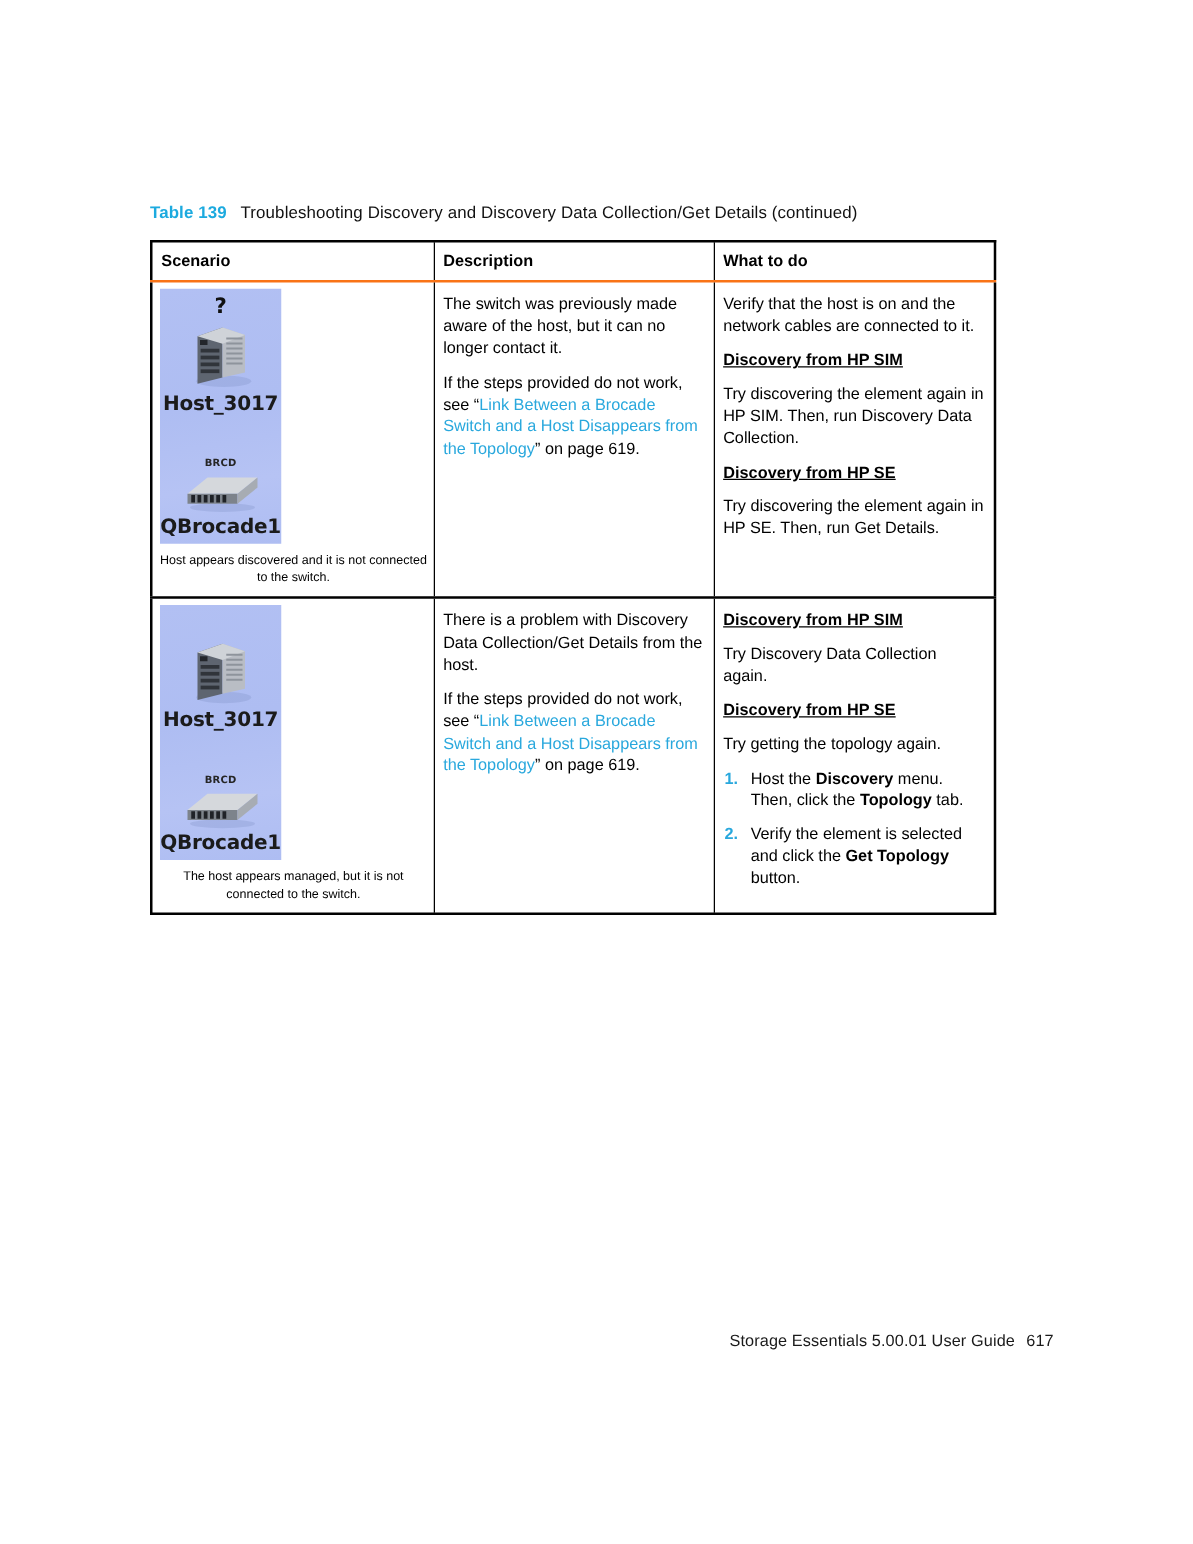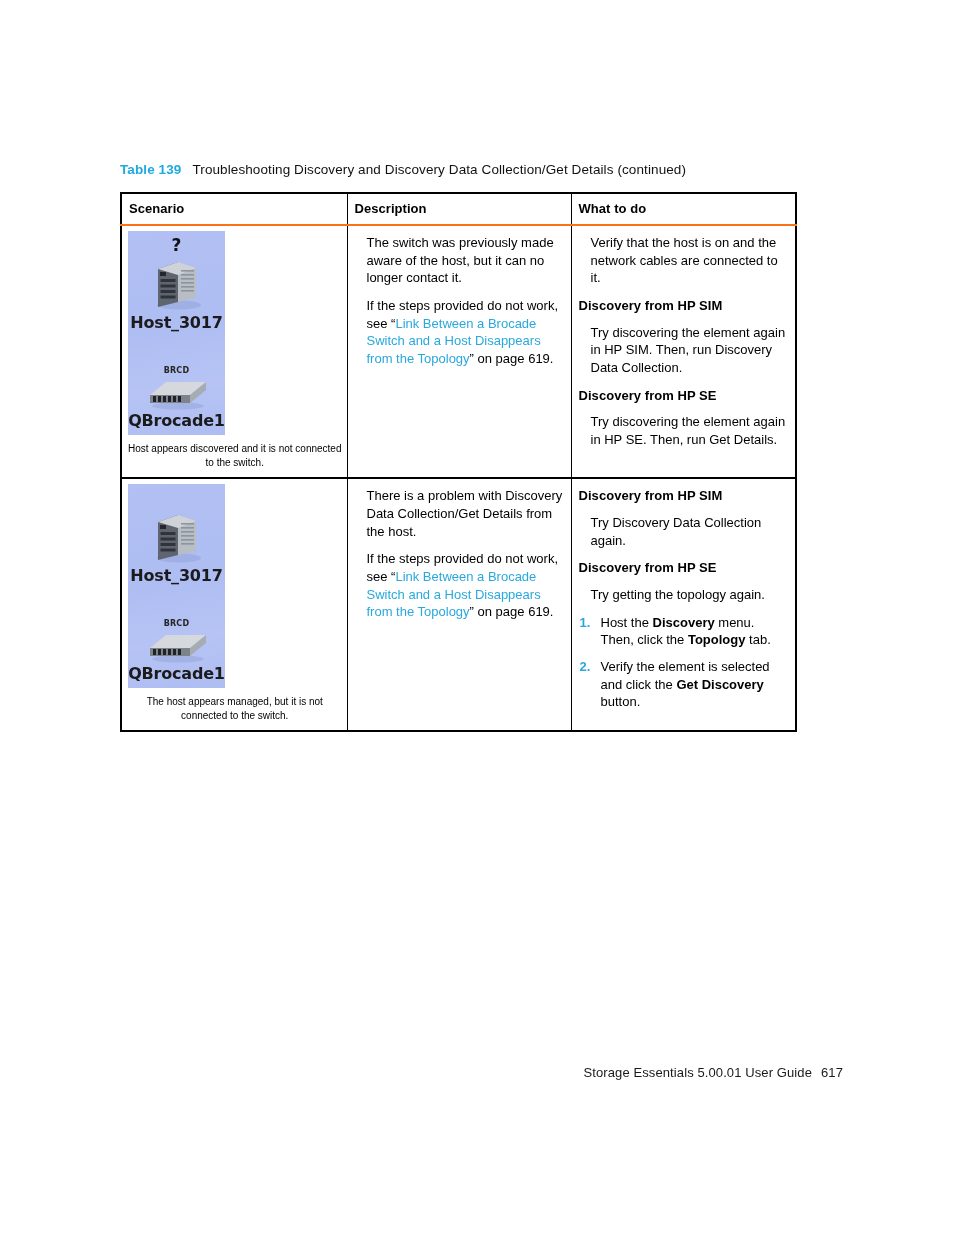--- a/index.html
+++ b/index.html
@@ -67,27 +67,28 @@
   }
   .doc-table tbody td {
     padding: 8px 8px 10px 7px;
     font-size: 13px;
     line-height: 1.36;
   }
   .doc-table td.cell-scenario { padding: 5px 5px 8px 6px; }
 
   
   p.para {
-    margin: 0 0 10px 12px;
+    margin: 0 0 10px 0;
   }
   p.para:last-child { margin-bottom: 0; }
   p.head {
     margin: 0 0 9px 0;
     font-weight: bold;
     letter-spacing: 0.05px;
+    text-decoration: underline;
   }
   .link { color: #29A8DD; }
   .bold { font-weight: bold; }
 
   
   ol.steps {
     margin: 0;
     padding: 0;
     list-style: none;
     counter-reset: stepc;
@@ -321,21 +322,21 @@
         <p class="para"><span>If the steps provided do not work, see “</span><span class="link">Link Between a Brocade Switch and a Host Disappears from the Topology</span><span>” on page 619.</span></p>
       </td>
 
       <td>
         <p class="head">Discovery from HP SIM</p>
         <p class="para">Try Discovery Data Collection again.</p>
         <p class="head">Discovery from HP SE</p>
         <p class="para">Try getting the topology again.</p>
         <ol class="steps">
           <li><span>Host the </span><span class="bold">Discovery</span><span> menu. Then, click the </span><span class="bold">Topology</span><span> tab.</span></li>
-          <li><span>Verify the element is selected and click the </span><span class="bold">Get Discovery</span><span> button.</span></li>
+          <li><span>Verify the element is selected and click the </span><span class="bold">Get Topology</span><span> button.</span></li>
         </ol>
       </td>
     </tr>
 
   </tbody>
 </table>
 
 <div class="footer">
   <span>Storage Essentials 5.00.01 User Guide</span><span class="pg">617</span>
 </div>

